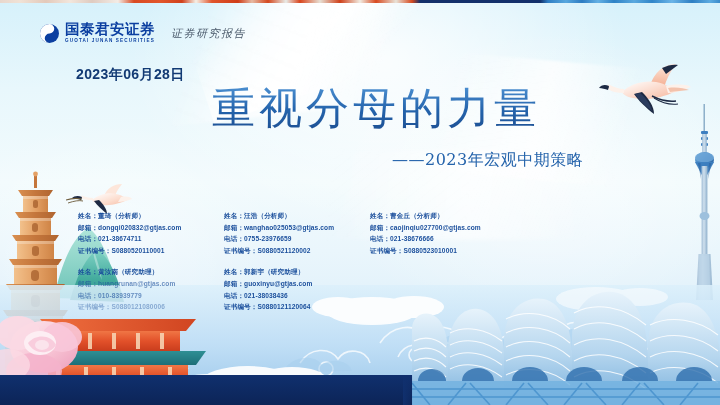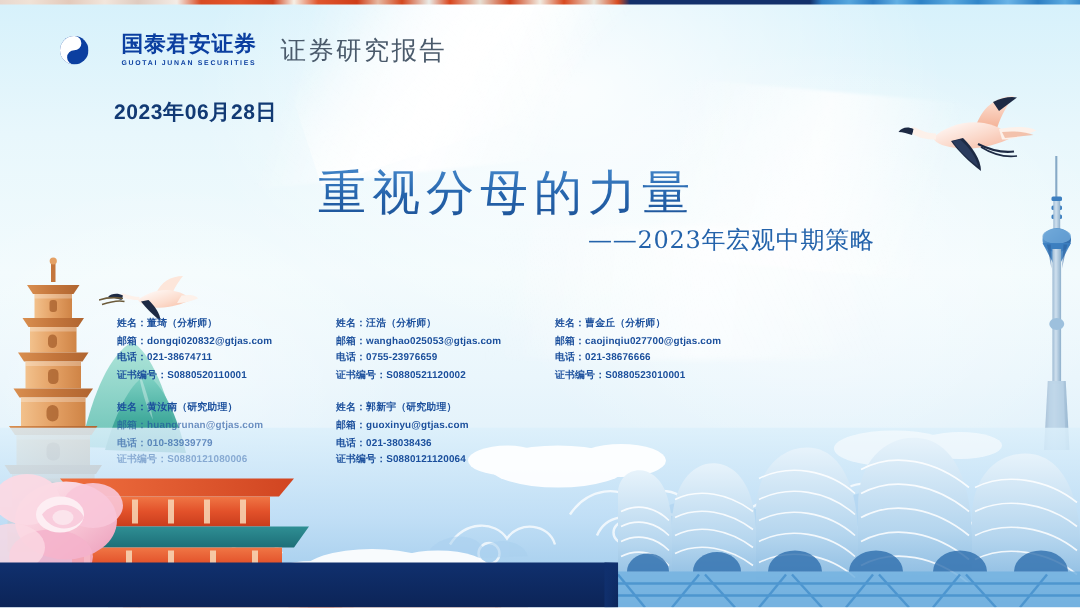--- a/index.html
+++ b/index.html
@@ -37,34 +37,34 @@
     transform:rotate(5deg);filter:blur(1px);}
   .sw3{left:200px;top:150px;width:520px;height:90px;
     background:linear-gradient(95deg,rgba(255,255,255,0) 25%,rgba(255,255,255,.6) 52%,rgba(255,255,255,0) 75%);
     filter:blur(2px);}
   .sw4{left:190px;top:-30px;width:240px;height:120px;
     background:linear-gradient(150deg,rgba(255,255,255,.0) 20%,rgba(255,255,255,.95) 55%,rgba(255,255,255,0) 80%);
     transform:rotate(-18deg);filter:blur(.5px);}
 
   
   .header{position:absolute;left:40px;top:22px;display:flex;align-items:center;gap:16px;z-index:30;}
-  .logo-wrap{display:flex;align-items:center;gap:22px;}
+  .logo-wrap{display:flex;align-items:center;gap:6px;}
   .logo-mark{width:19px;height:19px;flex:0 0 19px;}
   .logo-cn{display:block;font-family:"Liberation Sans",sans-serif;font-weight:bold;font-size:14.5px;
     color:#0b3fa0;letter-spacing:.5px;line-height:15px;}
   .logo-en{display:block;font-family:"Liberation Sans",sans-serif;font-size:4.6px;color:#0b3fa0;
     letter-spacing:1.15px;line-height:7px;font-weight:bold;}
-  .hdr-sub{font-family:"DejaVu Serif",serif;font-size:17px;color:#4a5a6b;letter-spacing:1.5px;}
+  .hdr-sub{font-family:"DejaVu Serif",serif;font-size:11px;color:#4a5a6b;letter-spacing:1.5px;font-style:italic;}
 
   .date{position:absolute;left:40px;top:66px;z-index:30;
     font-family:"Liberation Sans",sans-serif;font-weight:bold;font-size:14px;color:#123a74;letter-spacing:.4px;margin-left:36px;}
 
   
-  .title{position:absolute;left:212px;top:104px;z-index:30;
-    font-family:"DejaVu Serif",serif;font-size:32px;letter-spacing:4px;line-height:48px;
+  .title{position:absolute;left:212px;top:84px;z-index:30;
+    font-family:"DejaVu Serif",serif;font-size:43px;letter-spacing:4px;line-height:48px;
     color:#2a6cb8;
     background:linear-gradient(180deg,#4f93d4 0%,#2463ab 55%,#1d4f92 100%);
     -webkit-background-clip:text;background-clip:text;-webkit-text-fill-color:transparent;}
   .subtitle{position:absolute;left:392px;top:150px;z-index:30;
     font-family:"DejaVu Serif",serif;font-size:16px;letter-spacing:.5px;color:#2463ab;white-space:nowrap;}
 
   
   .authors{position:absolute;left:78px;top:210px;z-index:35;width:520px;}
   .arow{display:flex;}
   .arow.r2{margin-top:10px;}

